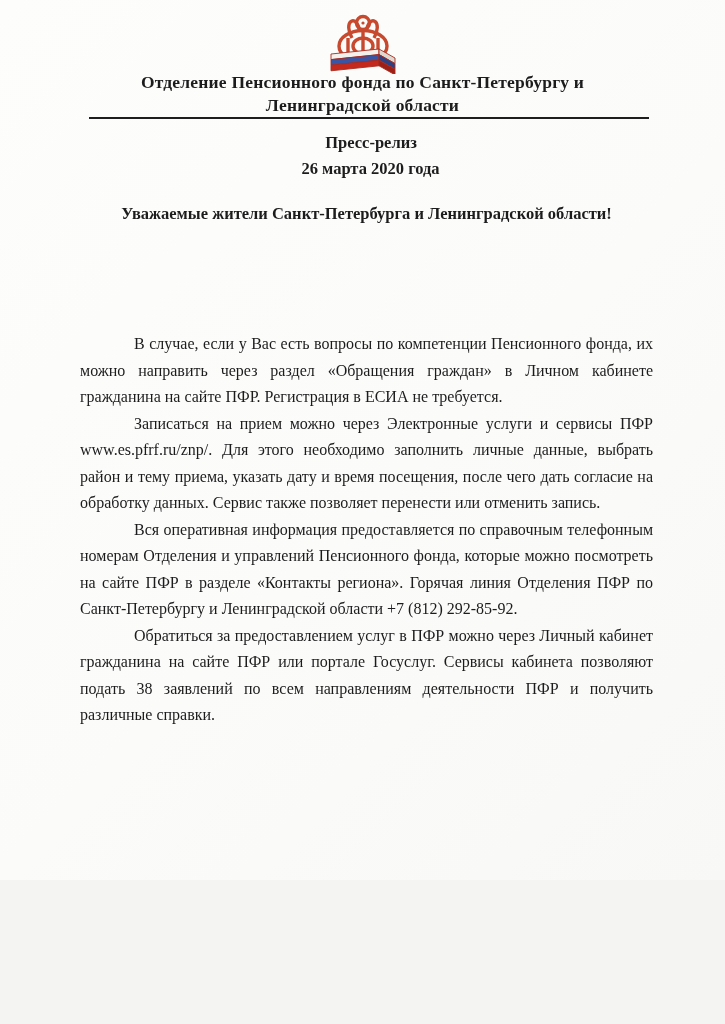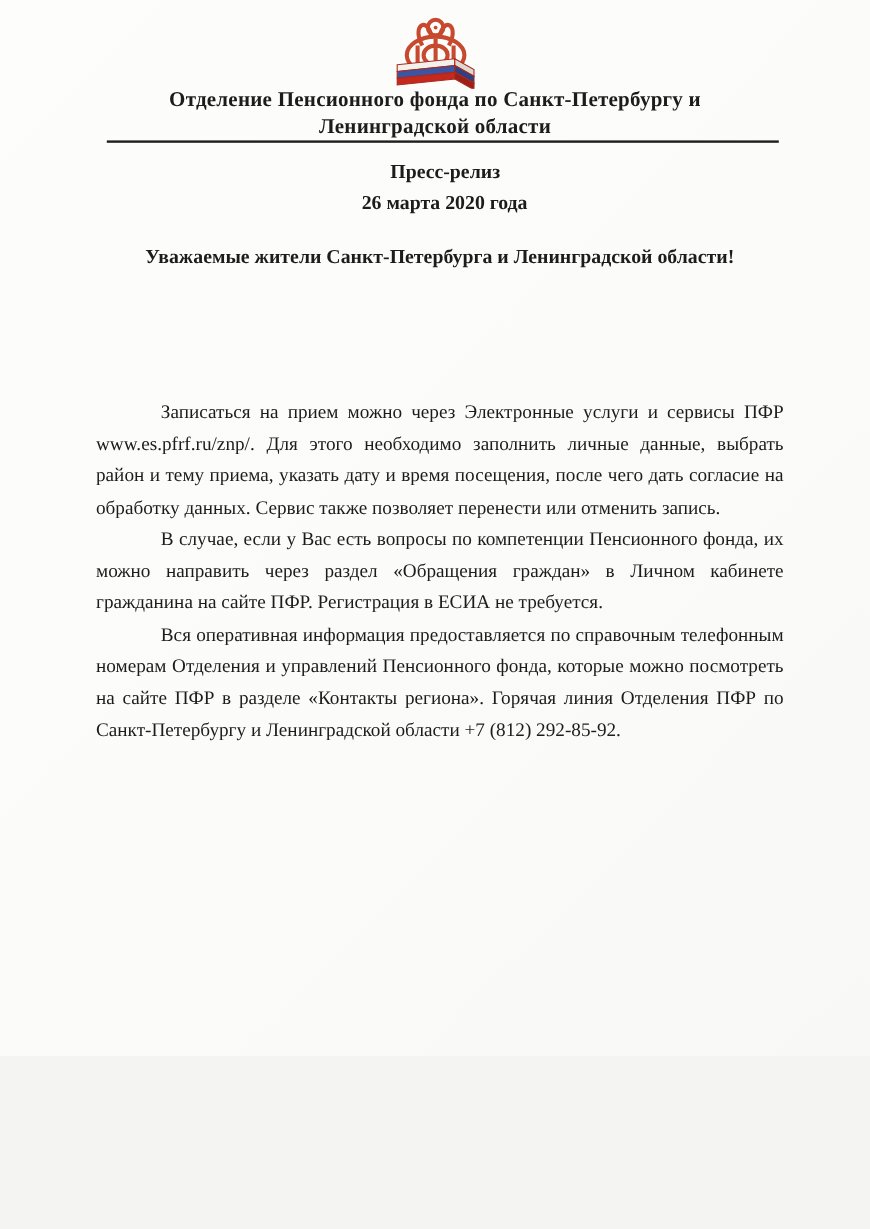--- a/index.html
+++ b/index.html
@@ -104,23 +104,24 @@
   <hr class="header-rule">
 
   <div class="doc-type">Пресс-релиз</div>
   <div class="doc-date">26 марта 2020 года</div>
 
   <div class="announcement">
     <div class="ann-greeting">Уважаемые жители Санкт-Петербурга и Ленинградской области!</div>
   </div>
 
   <div class="body-text">
+    <p>В случае,  если у Вас есть вопросы по компетенции Пенсионного фонда, их можно направить через раздел «Обращения граждан»  в Личном кабинете гражданина  на сайте ПФР. Регистрация в  ЕСИА не требуется.</p>
     <p>Записаться на прием можно через Электронные услуги и сервисы ПФР www.es.pfrf.ru/znp/. Для этого необходимо заполнить личные данные, выбрать район и тему приема, указать дату и время посещения, после чего дать согласие на обработку данных. Сервис также позволяет перенести или отменить запись.</p>
-    <p>В случае,  если у Вас есть вопросы по компетенции Пенсионного фонда, их можно направить через раздел «Обращения граждан»  в Личном кабинете гражданина  на сайте ПФР. Регистрация в  ЕСИА не требуется.</p>
     <p><span>Вся оперативная информация предоставляется по справочным телефонным номерам Отделения и управлений Пенсионного фонда, которые можно посмотреть на сайте ПФР в разделе </span><span class="underline">«Контакты региона»</span><span>. Горячая линия Отделения ПФР по Санкт-Петербургу и Ленинградской области +7 (812) 292-85-92.</span></p>
+    <p>Обратиться за предоставлением услуг в ПФР можно через Личный кабинет гражданина на сайте  ПФР или портале Госуслуг. Сервисы кабинета позволяют подать 38 заявлений  по всем направлениям деятельности ПФР и получить различные справки.</p>
   </div>
 
   <div class="footer">
     <span class="footer-left">Пресс-служба ОПФР по СПб и ЛО</span>
     <span class="footer-right">292-85-99</span>
   </div>
 
 </div>
 
 </body></html>

